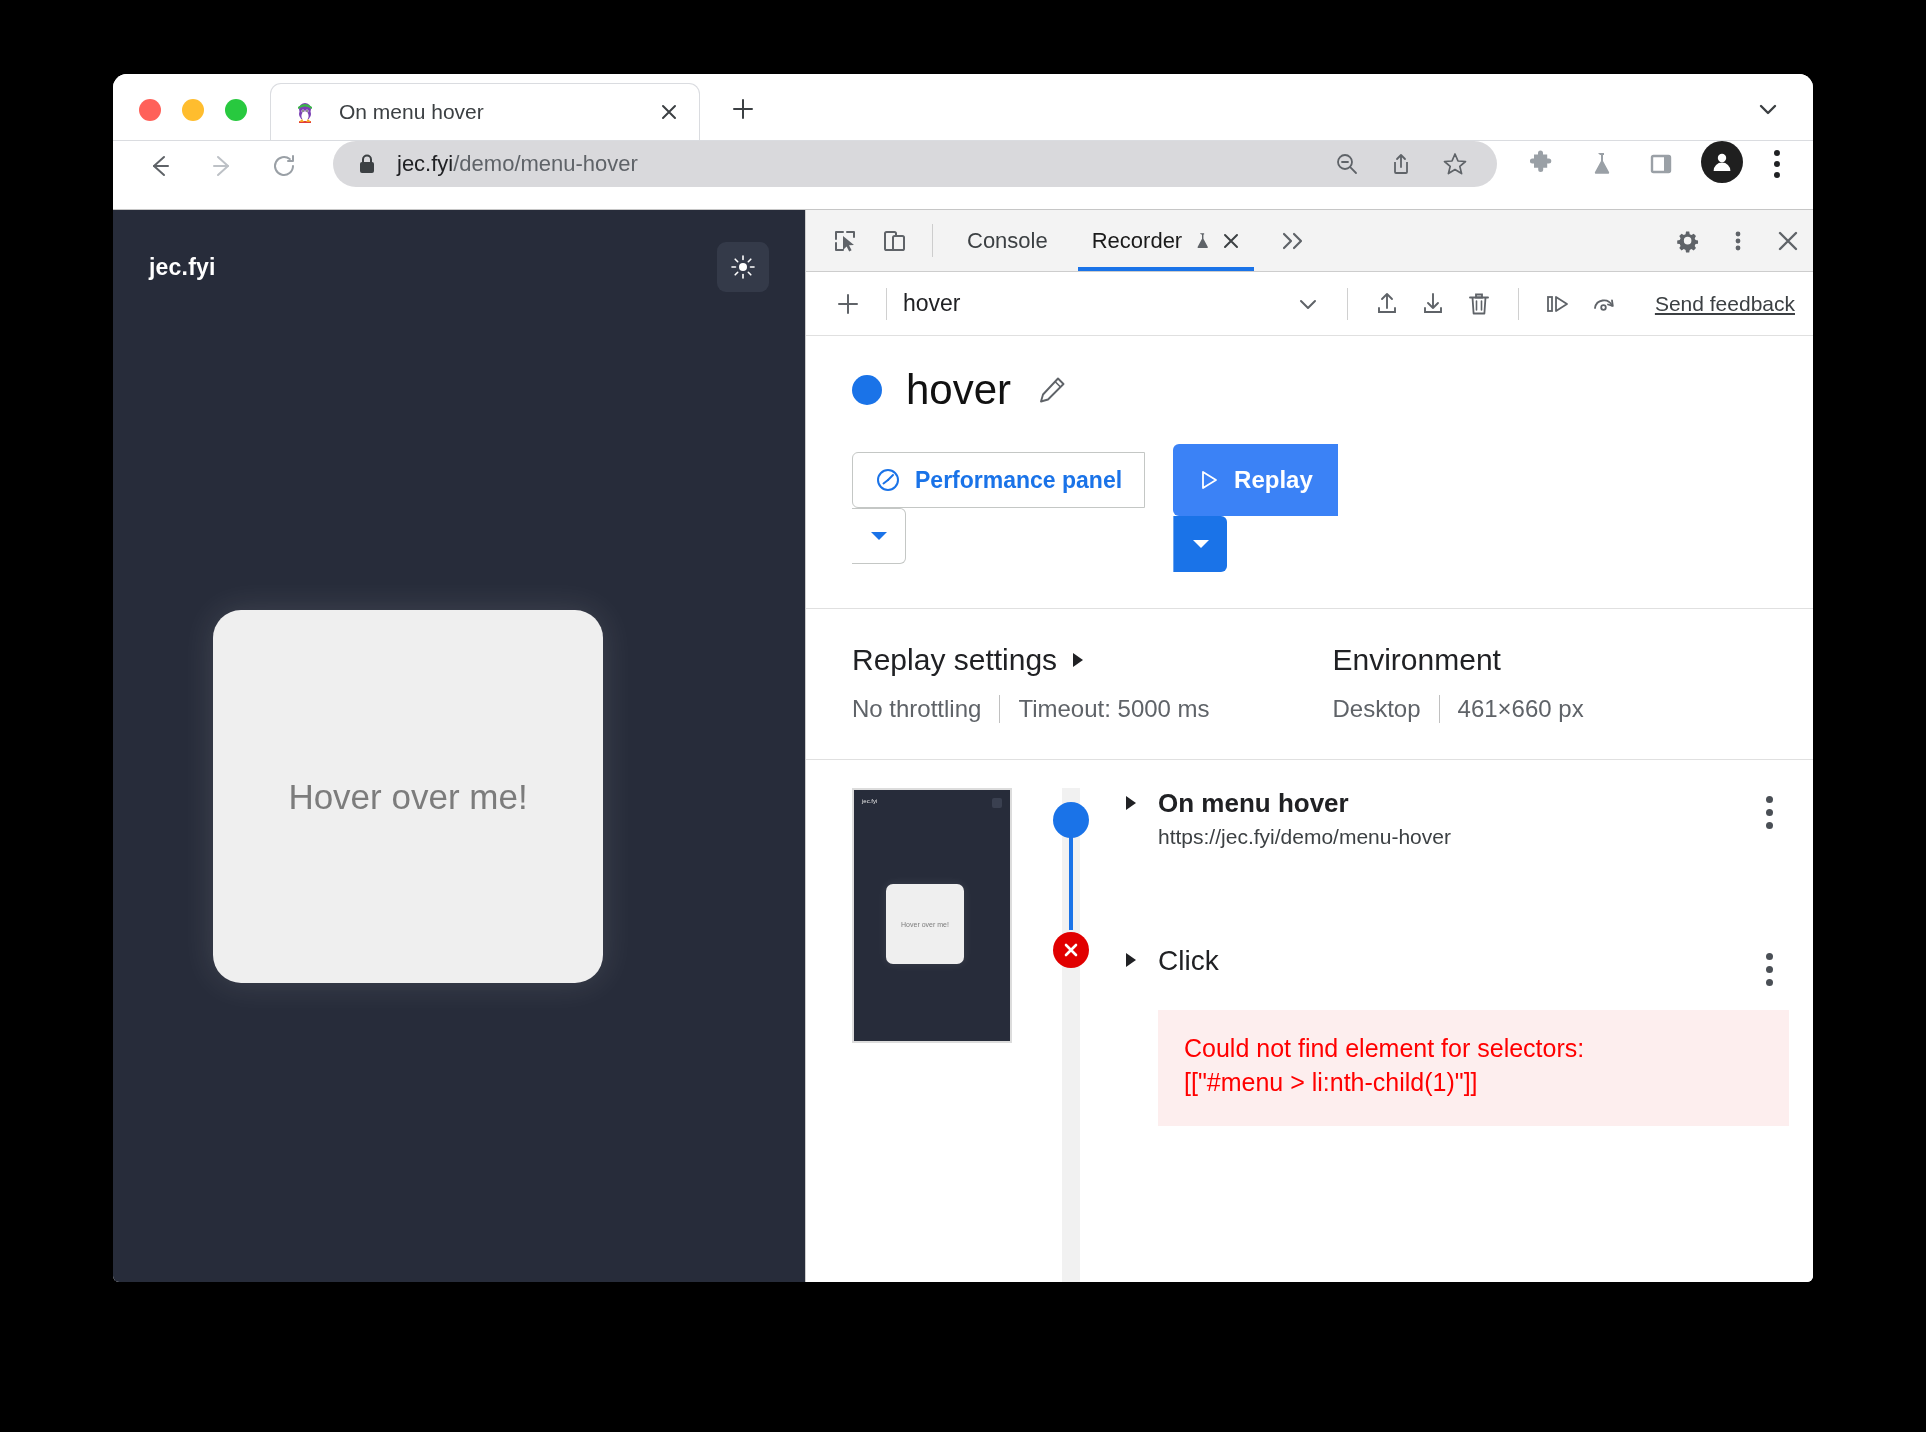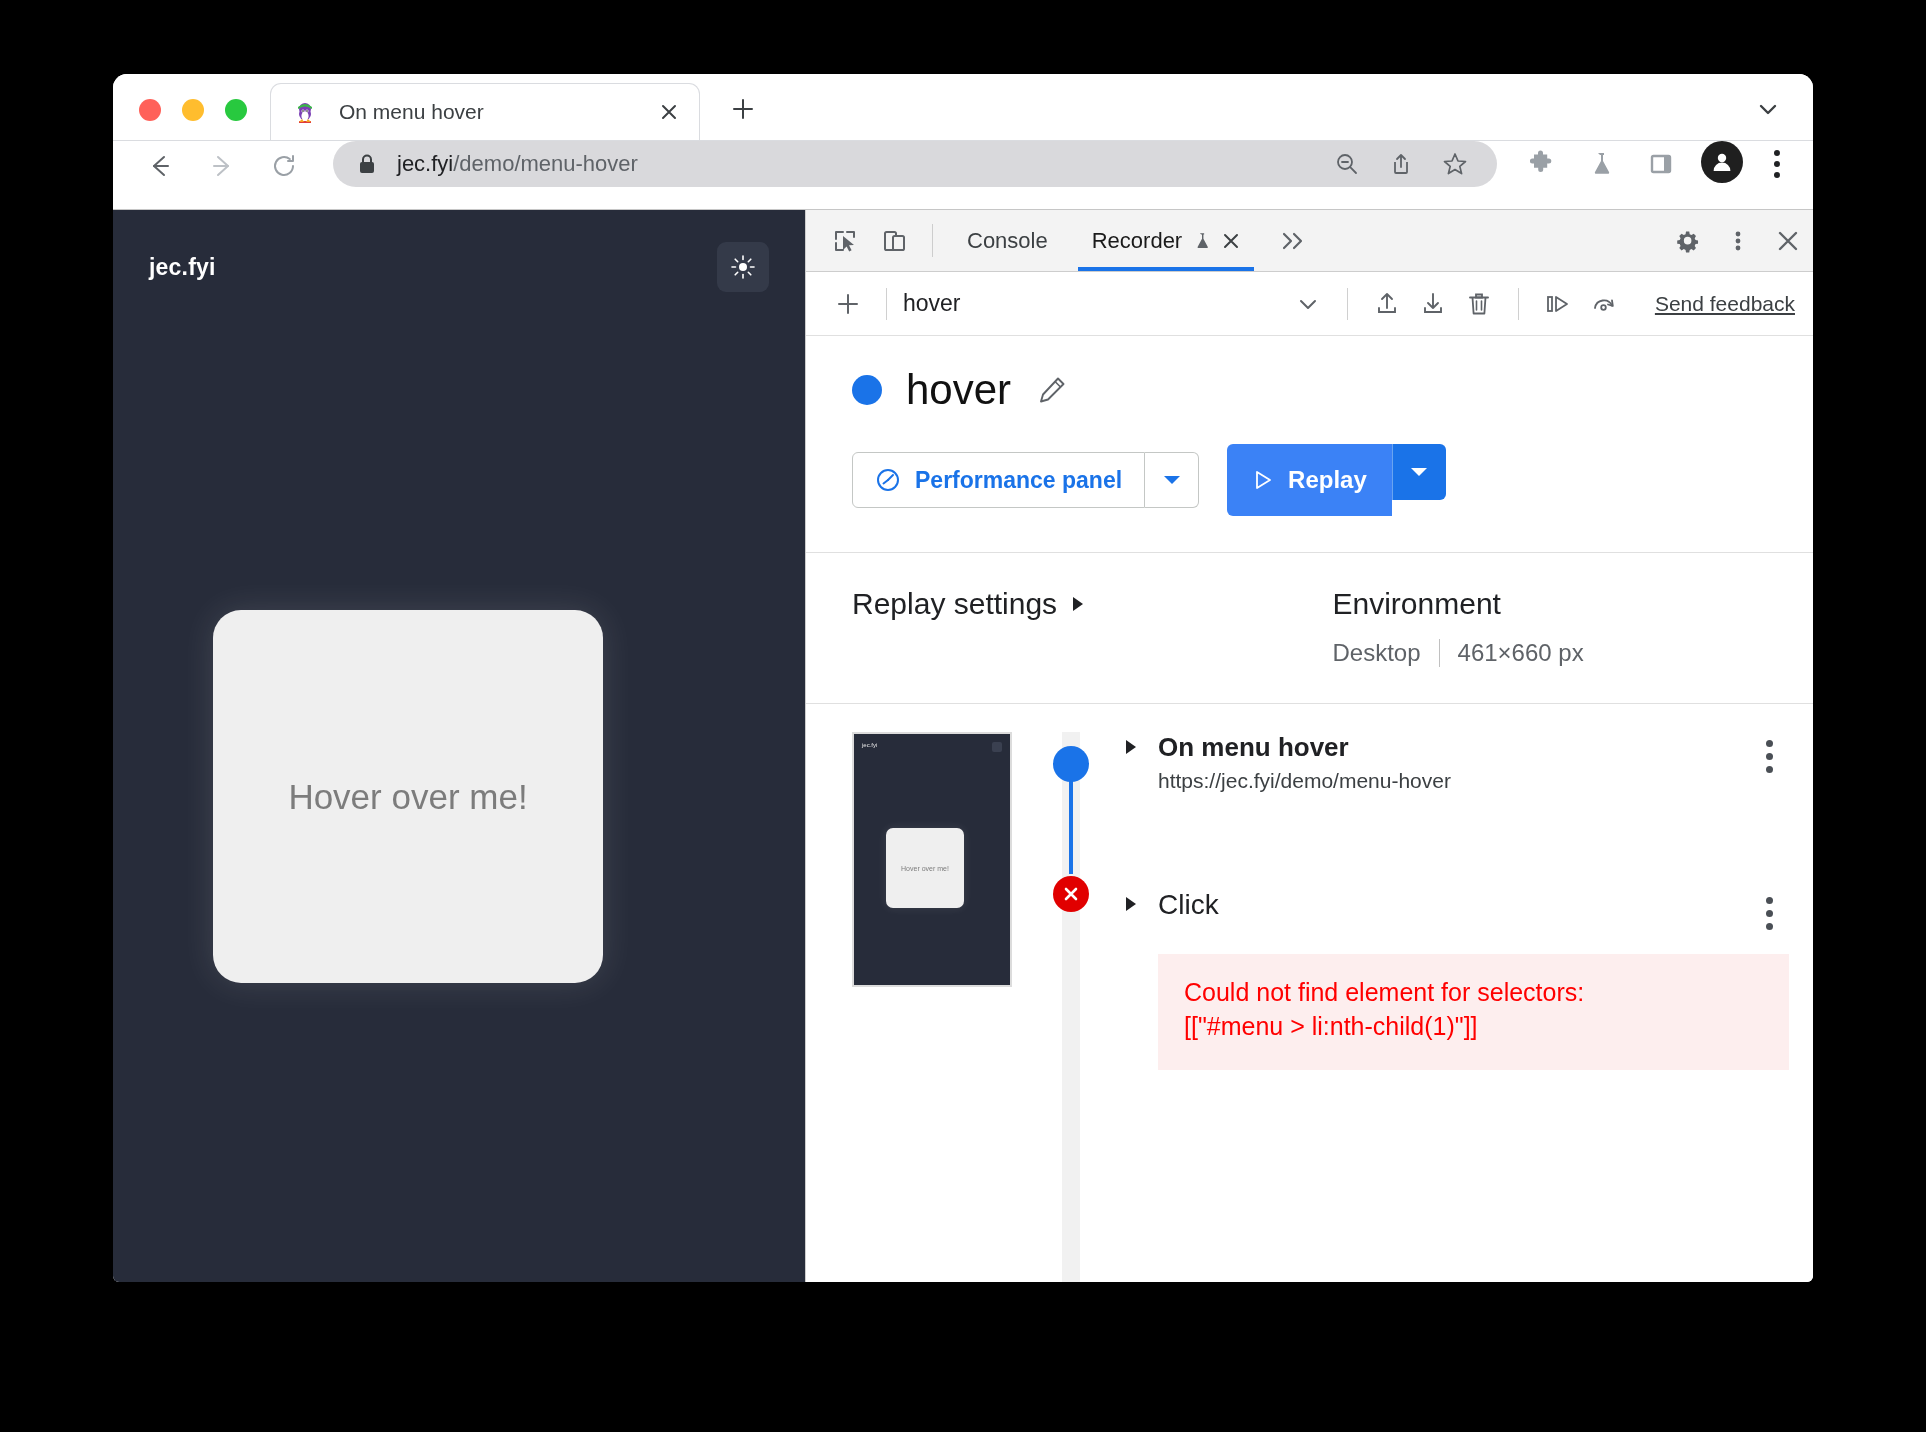--- a/index.html
+++ b/index.html
@@ -246,21 +246,21 @@
   
   .rec-header {
     padding: 30px 0 36px 46px;
     border-bottom: 1px solid #e0e0e0;
   }
   .rec-title-row { display: flex; align-items: center; gap: 24px; }
   .rec-bullet { width: 30px; height: 30px; border-radius: 50%; background: #1a73e8; }
   .rec-title { font-size: 42px; color: #111; }
   .pencil { color: #5f6368; display: flex; align-items: center; }
   .rec-btn-row { display: flex; align-items: center; gap: 28px; margin-top: 30px; }
-  .btn-group { display: flex; }
+  .btn-group { display: flex; flex-direction: column; }
   .btn-perf {
     height: 56px;
     border: 1px solid #c4c7c5;
     border-radius: 6px 0 0 6px;
     background: #fff;
     display: flex; align-items: center; gap: 14px;
     padding: 0 22px;
     color: #1a73e8; font-size: 23px; font-weight: 700;
   }
   .btn-perf-caret {
@@ -704,20 +704,25 @@
       <div class="rec-settings">
         <div class="set-col">
           <div class="set-head">
             <span>Replay settings</span>
             <span>
               <svg width="14" height="18" viewBox="0 0 14 18">
                   <path d="M2 2 L12 9 L2 16 Z" fill="#202124"></path>
                 </svg>
             </span>
           </div>
+          <div class="set-sub">
+            <span>No throttling</span>
+            <span class="divider"></span>
+            <span>Timeout: 5000 ms</span>
+          </div>
         </div>
         <div class="set-col">
           <div class="set-head">
             <span>Environment</span>
           </div>
           <div class="set-sub">
             <span>Desktop</span>
             <span class="divider"></span>
             <span>461×660 px</span>
           </div>

